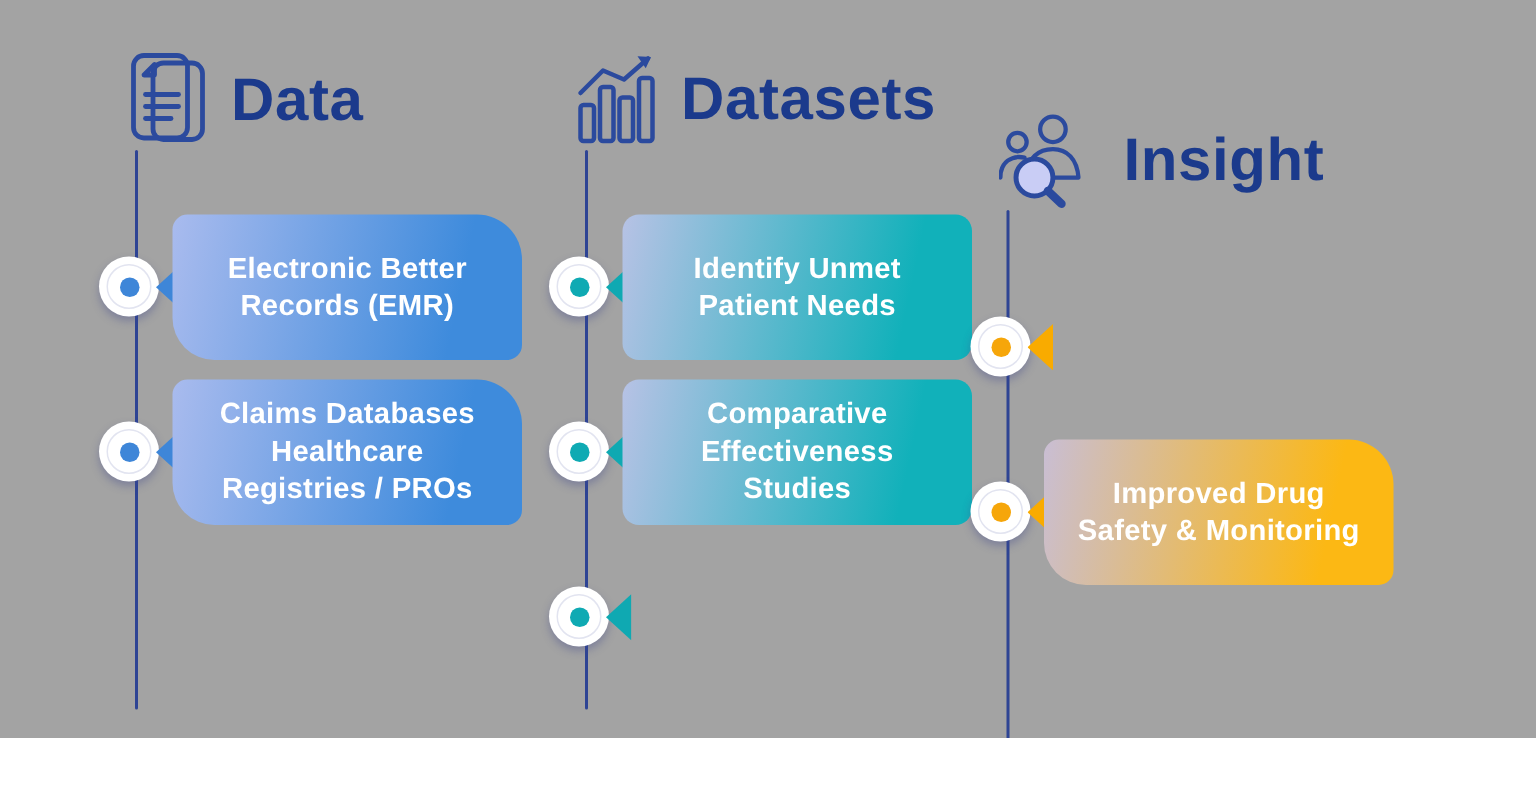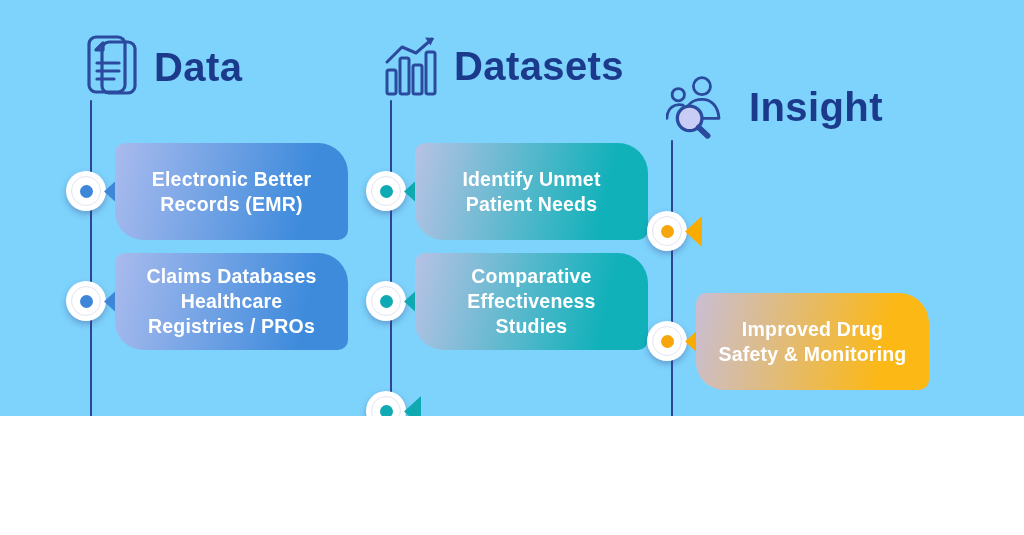--- a/index.html
+++ b/index.html
@@ -1,19 +1,19 @@
 <!DOCTYPE html>
 <html><head>
 <meta charset="utf-8">
 <style>
   html,body{margin:0;padding:0;}
   .canvas{
     position:relative;
-    width:1024px;height:416px;
-    background:#7dd3fc;
+    width:1024px;height:492px;
+    background:#a3a3a3;
     overflow:hidden;
     font-family:"Liberation Sans","DejaVu Sans",sans-serif;
   }
   .column{position:absolute;top:0;width:320px;height:535px;}
   #col-data{left:31px;}
   #col-analysis{left:331px;}
   #col-insight{left:612px;margin-top:40px;}
 
   .timeline{
     position:absolute;left:58.5px;top:100px;
@@ -53,21 +53,21 @@
   }
   .box span{
     white-space:pre-line;color:#ffffff;font-weight:700;
     font-size:19.5px;line-height:1.28;letter-spacing:.2px;
   }
 
   #col-data .box{background:linear-gradient(102deg,#a9bbee 0%,#3e8bdc 80%);}
   #col-data .dot{background:#3e86d8;}
   #col-data .arrow{background:#3e86d8;}
 
-  #col-analysis .box{background:linear-gradient(102deg,#b7c2e5 0%,#11b1ba 80%);}
+  #col-analysis .box{background:linear-gradient(102deg,#b7c2e5 0%,#11b1ba 80%);border-radius:11px;}
   #col-analysis .dot{background:#0faab3;}
   #col-analysis .arrow{background:#0fa9b2;}
 
   #col-insight .box{background:linear-gradient(102deg,#c9bed4 0%,#fcb814 80%);}
   #col-insight .dot{background:#f6a60a;}
   #col-insight .arrow{background:#f9ab00;}
 
   .icon-stroke{stroke:#2b4a9e;fill:none;stroke-width:3.2;stroke-linecap:round;stroke-linejoin:round;}
 </style>
 </head>

